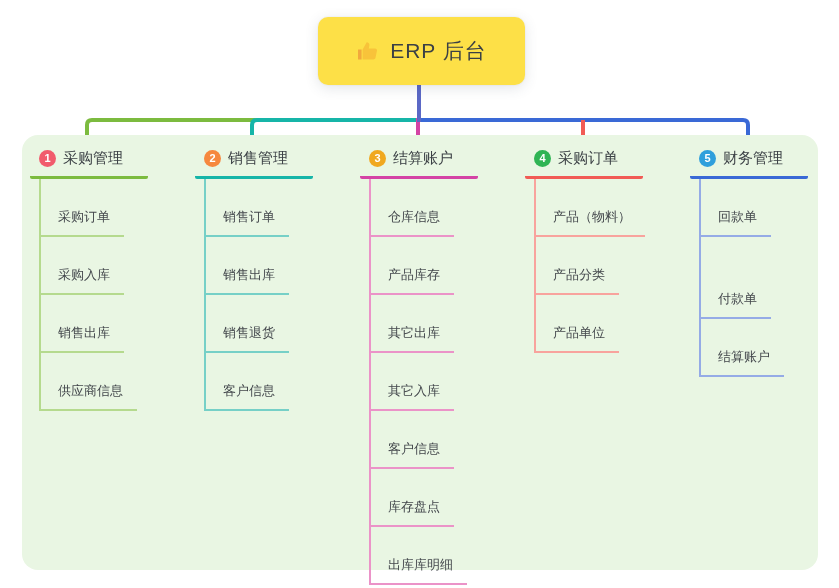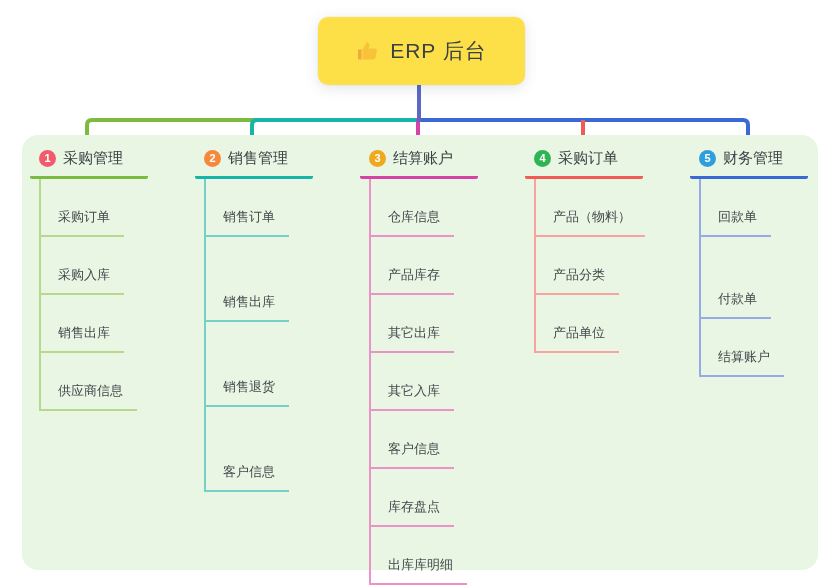--- a/index.html
+++ b/index.html
@@ -101,21 +101,21 @@
     <span class="child-label">供应商信息</span>
   </div>
 </div>
   </div>
 
   <div class="branch">
     <div class="branch-header" style="border-bottom-color: rgb(22, 181, 168);">
       <span class="badge" style="background: rgb(246, 136, 62);">2</span>
       <span class="branch-label">销售管理</span>
     </div>
-    <div class="children" style="border-left-color: rgb(118, 208, 199); gap: 27px;">
+    <div class="children" style="border-left-color: rgb(118, 208, 199);">
   <div class="child" style="border-bottom-color: rgb(118, 208, 199);">
     <span class="child-label">销售订单</span>
   </div>
 
   <div class="child" style="border-bottom-color: rgb(118, 208, 199);">
     <span class="child-label">销售出库</span>
   </div>
 
   <div class="child" style="border-bottom-color: rgb(118, 208, 199);">
     <span class="child-label">销售退货</span>

